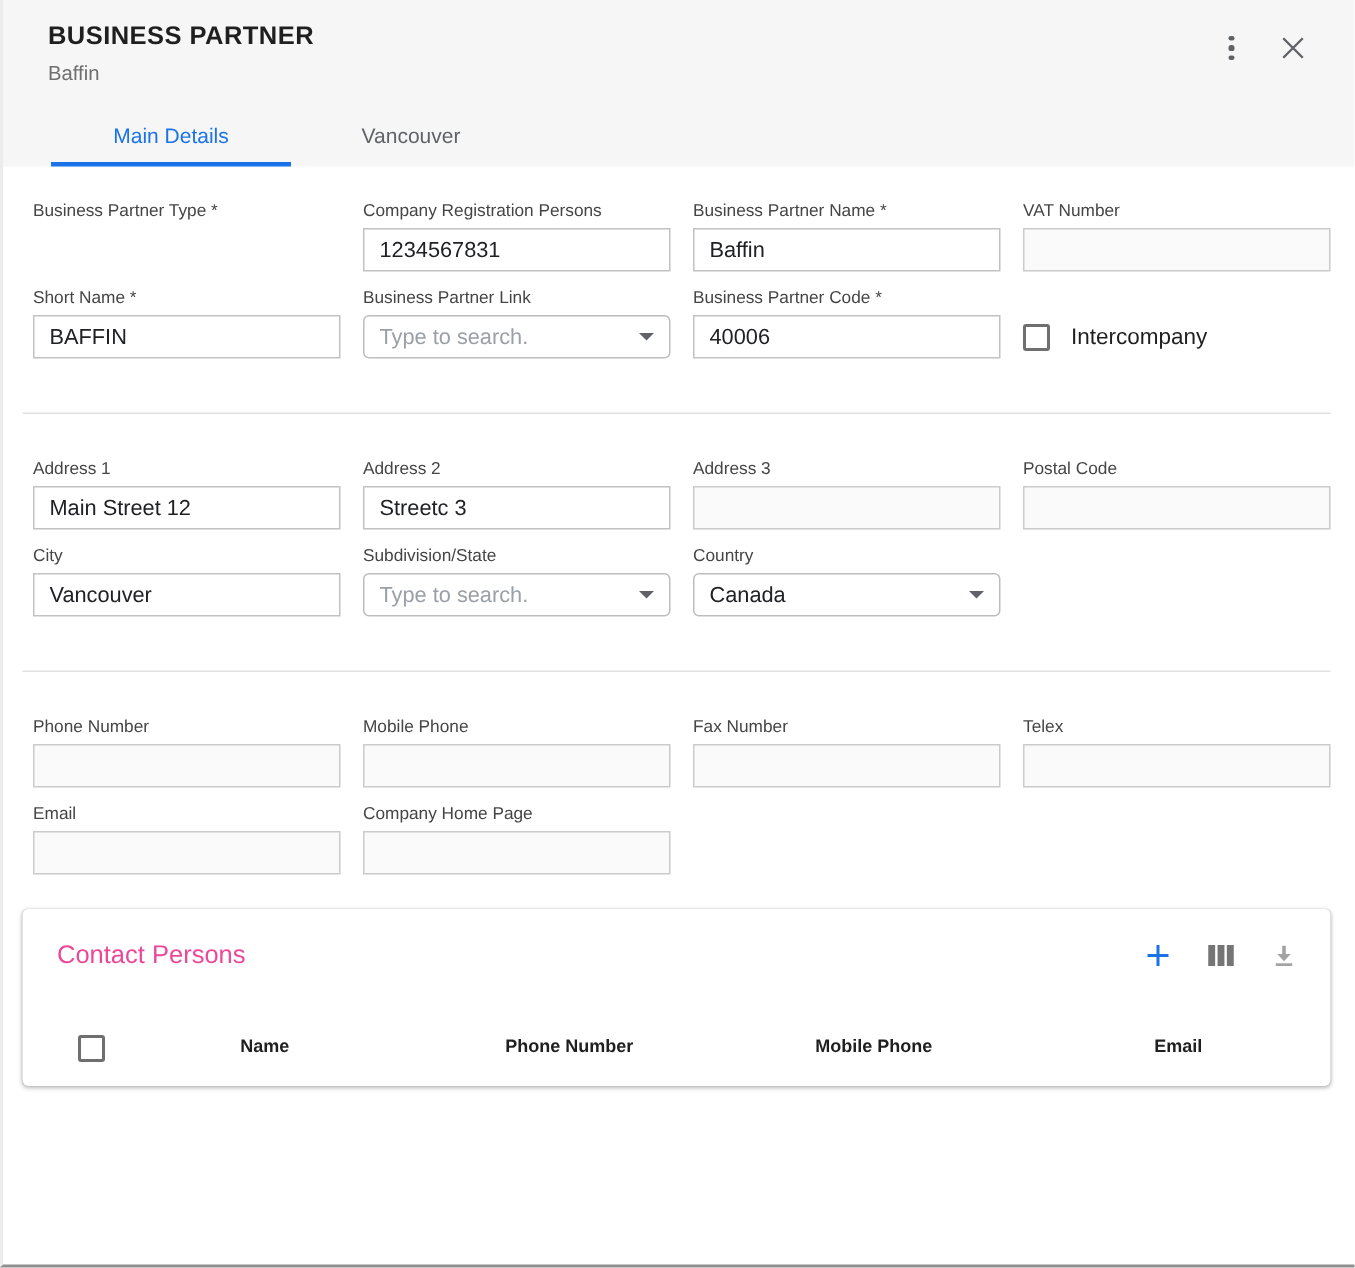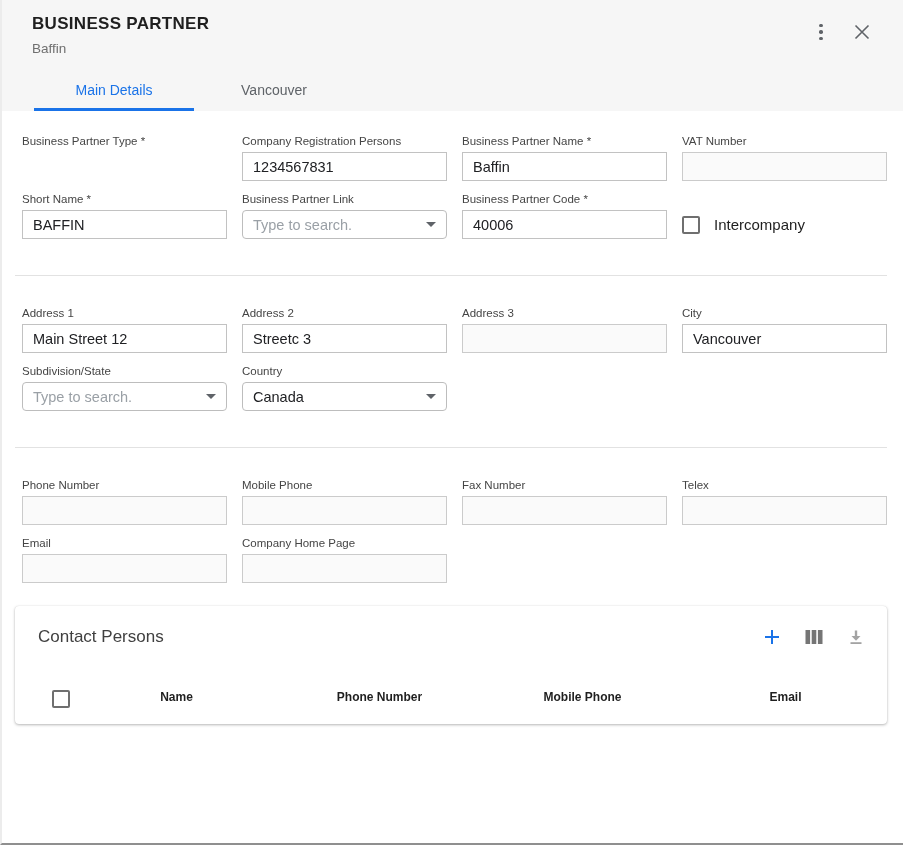--- a/index.html
+++ b/index.html
@@ -137,21 +137,21 @@
     height:118px;
     background:#ffffff;
     border-radius:4px;
     box-shadow:0 1px 3px rgba(0,0,0,.28), 0 0 1px rgba(0,0,0,.12);
     position:relative;
   }
   .card-title {
     position:absolute;
     top:21px; left:23px;
     font-size:17px;
-    color:#404040;
+    color:#ec4899;
   }
   .card-actions {
     position:absolute;
     top:20px; right:20px;
     display:flex;
     align-items:center;
     gap:20px;
   }
   .card-actions button {
     background:none; border:none; cursor:pointer;
@@ -245,20 +245,24 @@
     <div class="field">
       <label>Address 1</label>
       <input value="Main Street 12" style="">
     </div>
     <div class="field">
       <label>Address 2</label>
       <input value="Streetc 3" style="">
     </div>
     <div class="field empty">
       <label>Address 3</label>
+      <input style="">
+    </div>
+    <div class="field empty">
+      <label>Postal Code</label>
       <input style="">
     </div>
 
     <div class="field">
       <label>City</label>
       <input value="Vancouver" style="">
     </div>
     <div class="field">
       <label>Subdivision/State</label>
       <div class="selectbox">

